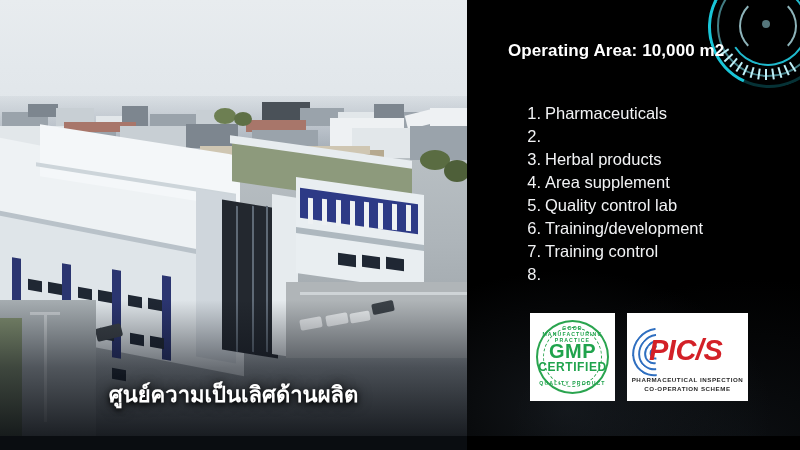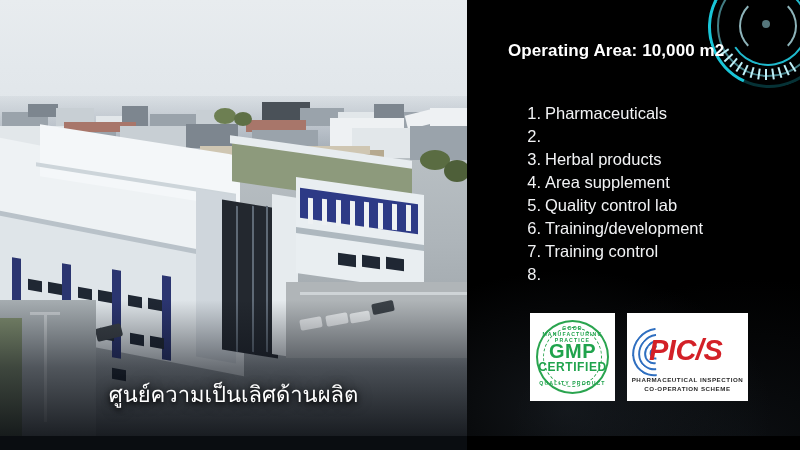--- a/index.html
+++ b/index.html
@@ -43,21 +43,21 @@
   .car{position:absolute;background:#e9ecee;border-radius:2px;}
   .car.dk{background:#3b4147;}
   .tree{position:absolute;background:#5f7044;border-radius:50%;}
 
   
   .photoshade{position:absolute;left:0;bottom:0;width:467px;height:150px;
       background:linear-gradient(180deg,rgba(10,14,22,0) 0%,rgba(10,14,22,.55) 45%,rgba(6,9,14,.93) 100%);}
   .photoedge{position:absolute;left:0;bottom:0;width:467px;height:14px;background:#0a0d11;}
 
   .thai{position:absolute;left:0;bottom:40px;width:467px;text-align:center;
-        color:#ffffff;font-weight:normal;font-size:22px;line-height:30px;
+        color:#ffffff;font-weight:bold;font-size:22px;line-height:30px;
         text-shadow:0 2px 5px rgba(0,0,0,.95),0 0 14px rgba(0,0,0,.8);}
   .thai .l2{display:block;}
 
   
   .panel{position:absolute;left:467px;top:0;width:333px;height:450px;background:#000000;overflow:hidden;}
   .panel-tex{position:absolute;left:0;top:250px;width:333px;height:200px;
       background:radial-gradient(ellipse at 30% 80%,rgba(60,72,85,.30) 0%,rgba(0,0,0,0) 62%),
                  radial-gradient(ellipse at 85% 95%,rgba(45,56,68,.25) 0%,rgba(0,0,0,0) 60%);}
 
   .title{position:absolute;left:41px;top:41px;font-size:17px;font-weight:bold;color:#ffffff;

